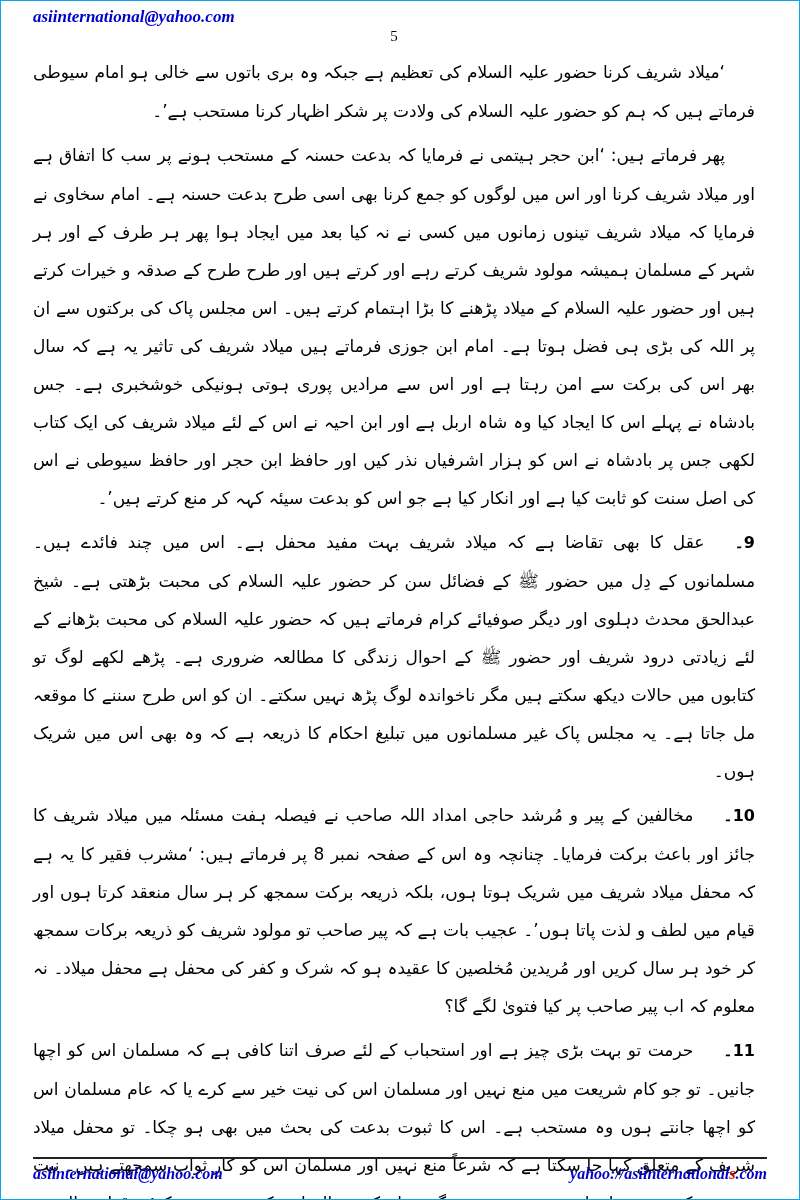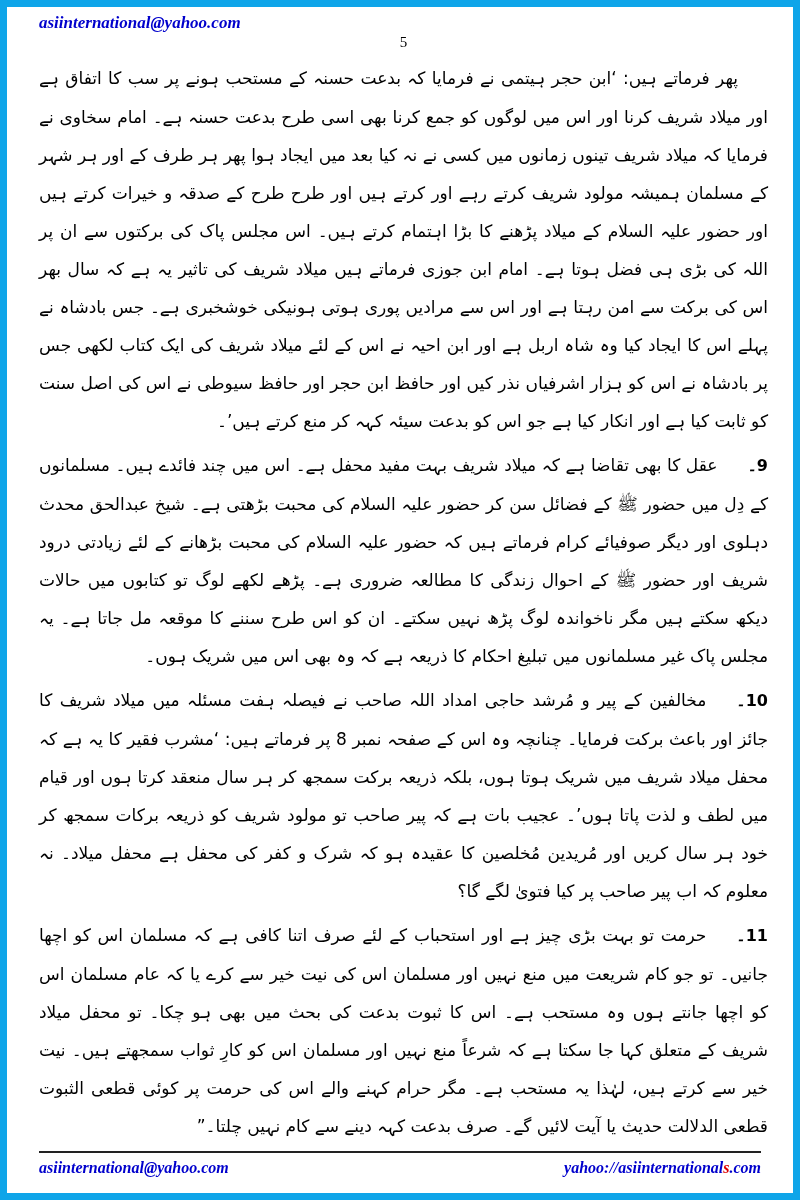--- a/index.html
+++ b/index.html
@@ -1,23 +1,23 @@
 <!DOCTYPE html>
 <html lang="ur"><head>
 <meta charset="utf-8">
 <style>
   html,body{margin:0;padding:0;background:#e8e8e8;}
   .page{
     position:relative;
     width:800px;height:1200px;
     margin:0 auto;
     background:#ffffff;
-    border:7px solid #0ea5e9;
+    border:1px solid #0ea5e9;
     box-sizing:border-box;
-    padding:6px 25px 0 32px;
+    padding:6px 44px 0 32px;
     font-family:"DejaVu Sans",sans-serif;
     color:#000;
     overflow:hidden;
   }
   .hdr-email{
     font-family:"Liberation Serif","DejaVu Serif",serif;
     font-style:italic;font-weight:bold;
     font-size:17px;color:#0000cc;
     display:inline-block;text-decoration:none;
   }
@@ -57,20 +57,23 @@
 
 <div class="page">
 
   <div>
     <a class="hdr-email" href="#">asiinternational@yahoo.com</a>
     <div class="page-num">5</div>
   </div>
 
   <div class="body-text">
 
+    <p class="para">
+      <span class="num"></span><span>‘میلاد شریف کرنا حضور علیہ السلام کی تعظیم ہے جبکہ وہ بری باتوں سے خالی ہو امام سیوطی فرماتے ہیں کہ ہم کو حضور علیہ السلام کی ولادت پر شکر اظہار کرنا مستحب ہے’۔</span>
+    </p>
 
     <p class="para">
       <span class="num"></span><span>پھر فرماتے ہیں: ‘ابن حجر ہیتمی نے فرمایا کہ بدعت حسنہ کے مستحب ہونے پر سب کا اتفاق ہے اور میلاد شریف کرنا اور اس میں لوگوں کو جمع کرنا بھی اسی طرح بدعت حسنہ ہے۔ امام سخاوی نے فرمایا کہ میلاد شریف تینوں زمانوں میں کسی نے نہ کیا بعد میں ایجاد ہوا پھر ہر طرف کے اور ہر شہر کے مسلمان ہمیشہ مولود شریف کرتے رہے اور کرتے ہیں اور طرح طرح کے صدقہ و خیرات کرتے ہیں اور حضور علیہ السلام کے میلاد پڑھنے کا بڑا اہتمام کرتے ہیں۔ اس مجلس پاک کی برکتوں سے ان پر اللہ کی بڑی ہی فضل ہوتا ہے۔ امام ابن جوزی فرماتے ہیں میلاد شریف کی تاثیر یہ ہے کہ سال بھر اس کی برکت سے امن رہتا ہے اور اس سے مرادیں پوری ہوتی ہونیکی خوشخبری ہے۔ جس بادشاہ نے پہلے اس کا ایجاد کیا وہ شاہ اربل ہے اور ابن احیہ نے اس کے لئے میلاد شریف کی ایک کتاب لکھی جس پر بادشاہ نے اس کو ہزار اشرفیاں نذر کیں اور حافظ ابن حجر اور حافظ سیوطی نے اس کی اصل سنت کو ثابت کیا ہے اور انکار کیا ہے جو اس کو بدعت سیئہ کہہ کر منع کرتے ہیں’۔</span>
     </p>
 
     <p class="para">
       <span class="num">9۔</span><span>عقل کا بھی تقاضا ہے کہ میلاد شریف بہت مفید محفل ہے۔ اس میں چند فائدے ہیں۔ مسلمانوں کے دِل میں حضور ﷺ کے فضائل سن کر حضور علیہ السلام کی محبت بڑھتی ہے۔ شیخ عبدالحق محدث دہلوی اور دیگر صوفیائے کرام فرماتے ہیں کہ حضور علیہ السلام کی محبت بڑھانے کے لئے زیادتی درود شریف اور حضور ﷺ کے احوال زندگی کا مطالعہ ضروری ہے۔ پڑھے لکھے لوگ تو کتابوں میں حالات دیکھ سکتے ہیں مگر ناخواندہ لوگ پڑھ نہیں سکتے۔ ان کو اس طرح سننے کا موقعہ مل جاتا ہے۔ یہ مجلس پاک غیر مسلمانوں میں تبلیغ احکام کا ذریعہ ہے کہ وہ بھی اس میں شریک ہوں۔</span>
     </p>
 
     <p class="para">

